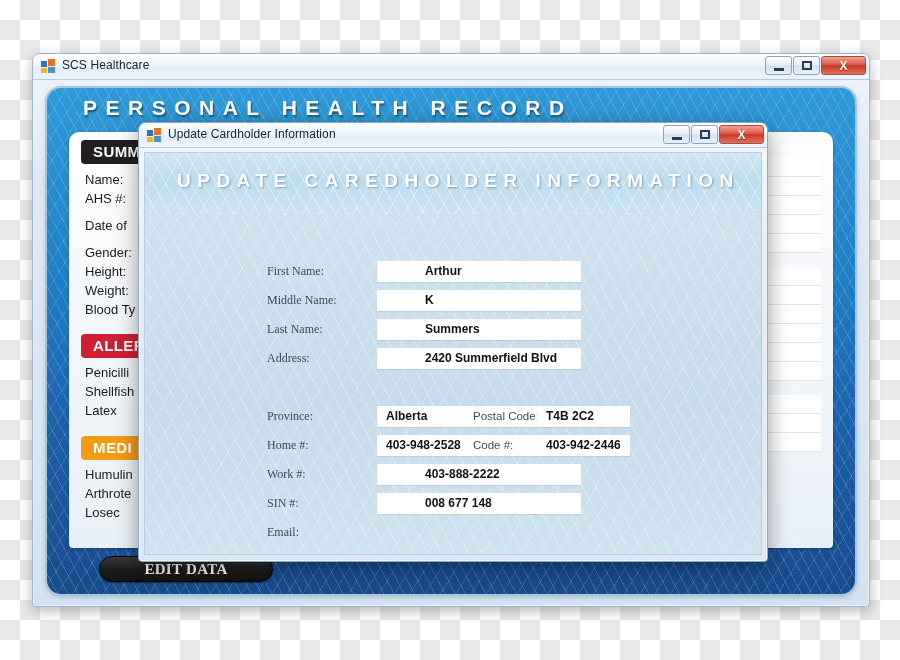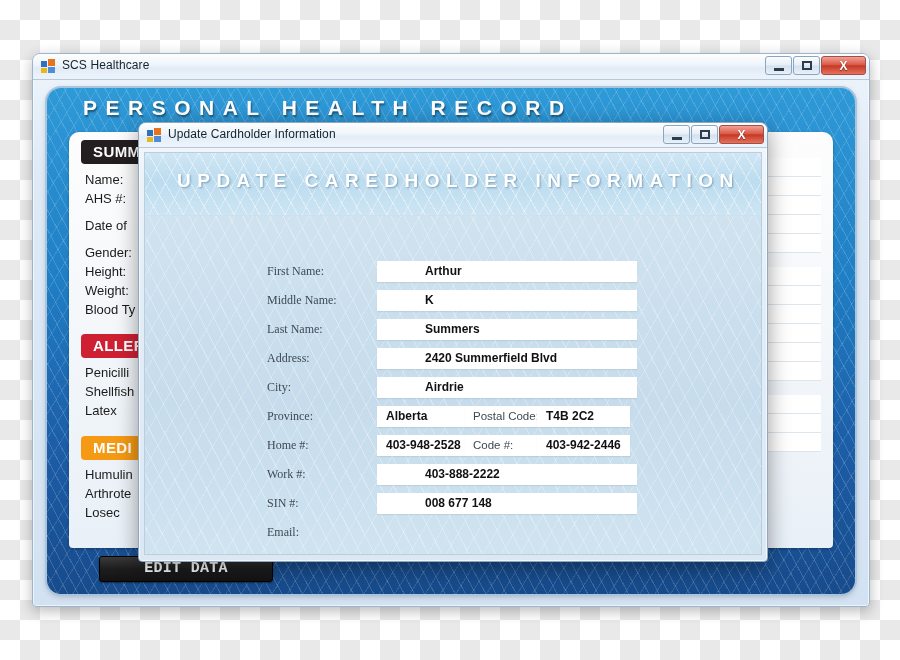--- a/index.html
+++ b/index.html
@@ -94,22 +94,22 @@
   .rightcol{position:absolute;right:12px;top:26px;width:120px;}
   .rcell{
     height:19px;border-bottom:1px solid #dde5ed;background:#fff;box-sizing:border-box;
     font-size:12px;font-weight:bold;color:#111;padding-left:4px;line-height:18px;
     font-family:"Liberation Sans",sans-serif;
   }
   .rgap{height:14px;background:transparent;border:0;}
 
   .btn-dark{
     background:linear-gradient(180deg,#3a3a3a 0%,#1d1d1d 50%,#131313 100%);
-    color:#fff;font-weight:bold;border-radius:3px;border:1px solid #000;
-    font-family:Liberation Mono, monospace;text-align:center;
+    color:#fff;font-weight:bold;border-radius:13px;border:1px solid #000;
+    font-family:Liberation Serif, serif;text-align:center;
     box-shadow:0 1px 2px rgba(0,0,0,.45);
   }
   .phr-btn{position:absolute;height:24px;line-height:24px;font-size:15px;letter-spacing:.3px;}
   #edit-data-button{left:52px;bottom:12px;width:172px;}
   #send-text-button{right:136px;bottom:12px;width:212px;}
 
   
   #dialog{
     position:absolute;left:138px;top:122px;width:628px;height:438px;
     border-radius:8px 8px 4px 4px;
@@ -146,21 +146,21 @@
   .flabel{
     width:110px;font-size:12px;color:#3d4a54;
     font-family:Liberation Serif, serif;white-space:nowrap;
   }
   .finput{
     background:#fff;height:21px;line-height:21px;
     font-size:12px;font-weight:bold;color:#111;padding-left:9px;
     box-sizing:border-box;font-family:"Liberation Sans",sans-serif;
     box-shadow:0 1px 1px rgba(0,0,0,.07);white-space:nowrap;overflow:hidden;
   }
-  .fw-full{width:260px;padding-left:48px;}
+  .fw-full{width:204px;padding-left:48px;}
   .fw-half{width:88px;}
   .flabel2{width:72px;font-size:11.5px;color:#3d4a54;padding-left:8px;
            font-family:"Liberation Sans",sans-serif;white-space:nowrap;}
   .fw-half2{width:93px;}
 
   .dtb{
     height:24px;position:relative;border-radius:7px 7px 0 0;
     background:linear-gradient(180deg,#fdfefe 0%,#eff5fb 45%,#e3edf7 55%,#eef4fb 100%);
     border-bottom:1px solid #b7c8da;
   }
@@ -291,24 +291,20 @@
       <div class="frow" style="top:103px;">
         <span class="flabel">Last Name:</span>
         <span class="finput fw-full">Summers</span>
       </div>
 
       <div class="frow" style="top:132px;">
         <span class="flabel">Address:</span>
         <span class="finput fw-full">2420 Summerfield Blvd</span>
       </div>
 
-      <div class="frow" style="top:161px;">
-        <span class="flabel">City:</span>
-        <span class="finput fw-full">Airdrie</span>
-      </div>
 
       <div class="frow" style="top:190px;">
         <span class="flabel">Province:</span>
         <span class="finput fw-half">Alberta</span>
         <span class="finput flabel2" style="background:#fff;font-weight:normal;">Postal Code:</span>
         <span class="finput fw-half2">T4B 2C2</span>
       </div>
 
       <div class="frow" style="top:219px;">
         <span class="flabel">Home #:</span>

